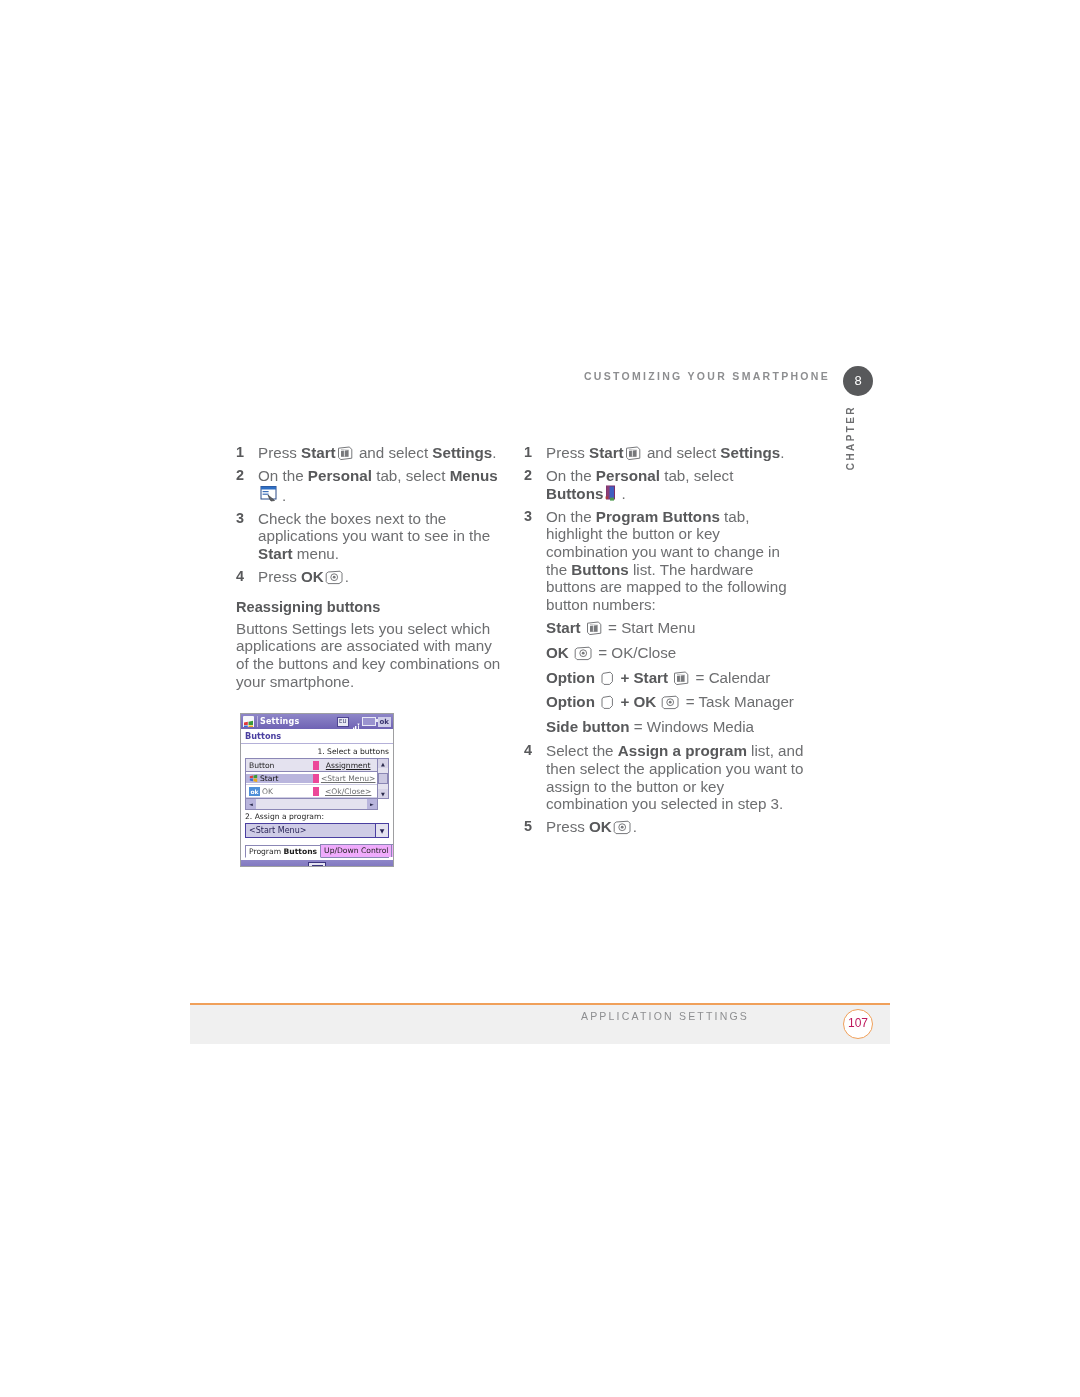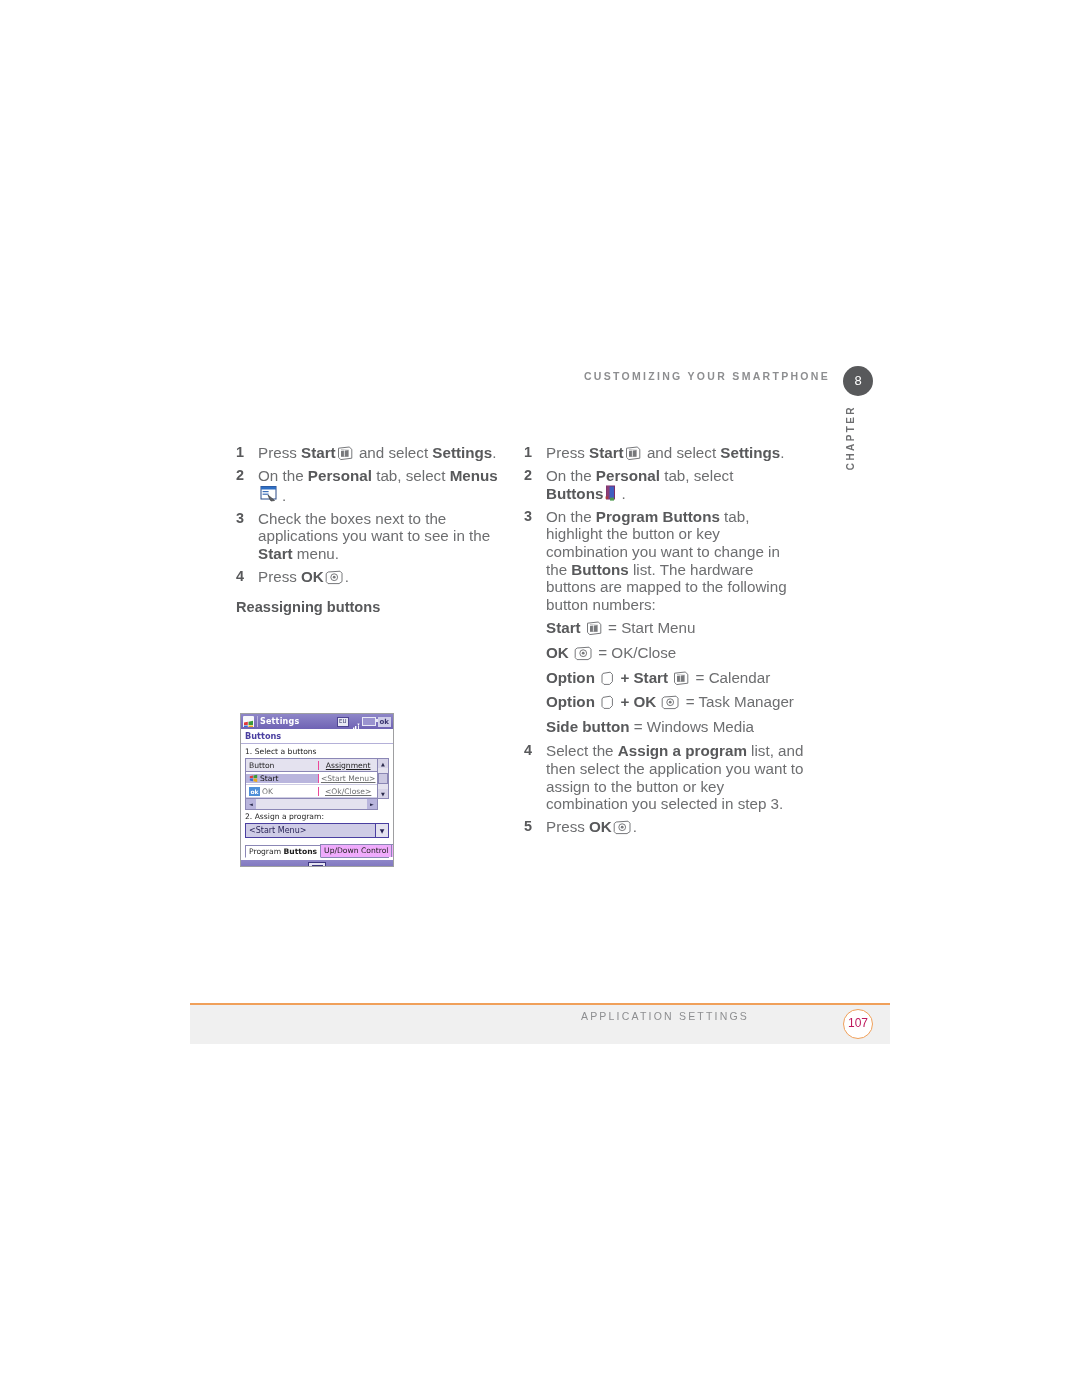--- a/index.html
+++ b/index.html
@@ -207,20 +207,21 @@
     padding-left: 4px;
   }
   .d-body {
     padding: 3px 4px 0 4px;
     background: #ffffff;
   }
   .d-label {
     font-size: 7.6px;
     color: #1d1d1d;
     margin-bottom: 2px;
+    text-align: right;
   }
   .d-table {
     border: 1px solid #8b87b5;
     display: flex;
     font-size: 7.6px;
   }
   .d-table-main { flex: 1; }
   .d-row {
     display: flex;
     height: 12px;
@@ -229,21 +230,21 @@
   }
   .d-row.head {
     background: #e4e2ef;
     font-weight: 400;
     color: #1d1d1d;
     border-bottom: 1px solid #8b87b5;
   }
   .d-c1 {
     width: 56%;
     padding-left: 3px;
-    border-right: 1px solid #ec4899;
+    border-right: 6px solid #ec4899;
     box-sizing: border-box;
     display: flex;
     align-items: center;
     gap: 2px;
     overflow: hidden;
     white-space: nowrap;
   }
   .d-c2 {
     flex: 1;
     text-align: center;
@@ -467,20 +468,21 @@
       <li>
         <span class="num">4</span><span>Press </span><strong>OK</strong><span class="key"><svg width="19" height="15" viewBox="0 0 19 15">
               <path d="M3.2 2 L15 1.2 L17 3.2 L17 11.6 L14 13.6 L3 13.6 L1.2 11.6 L1.2 3.6 Z" fill="none" stroke="#77787b" stroke-width="1"></path>
               <circle cx="9.2" cy="7.2" r="3.4" fill="none" stroke="#77787b" stroke-width="1"></circle>
               <circle cx="9.2" cy="7.2" r="1.4" fill="#77787b"></circle>
             </svg></span><span>.</span>
       </li>
     </ol>
 
     <div class="sub-h">Reassigning buttons</div>
+    <p class="body-p">Buttons Settings lets you select which applications are associated with many of the buttons and key combinations on your smartphone.</p>
   </div>
 
   <div class="device">
 
     <div class="d-titlebar">
       <span class="d-start-glyph">
         <svg width="11" height="11" viewBox="0 0 11 11">
             <rect x="0" y="0" width="11" height="11" fill="#f7f7fb"></rect>
             <path d="M1 2.6 L4.8 1.8 L4.8 5 L1 5 Z" fill="#e03a3a"></path>
             <path d="M5.5 1.7 L10 0.8 L10 5 L5.5 5 Z" fill="#3a9a3a"></path>

